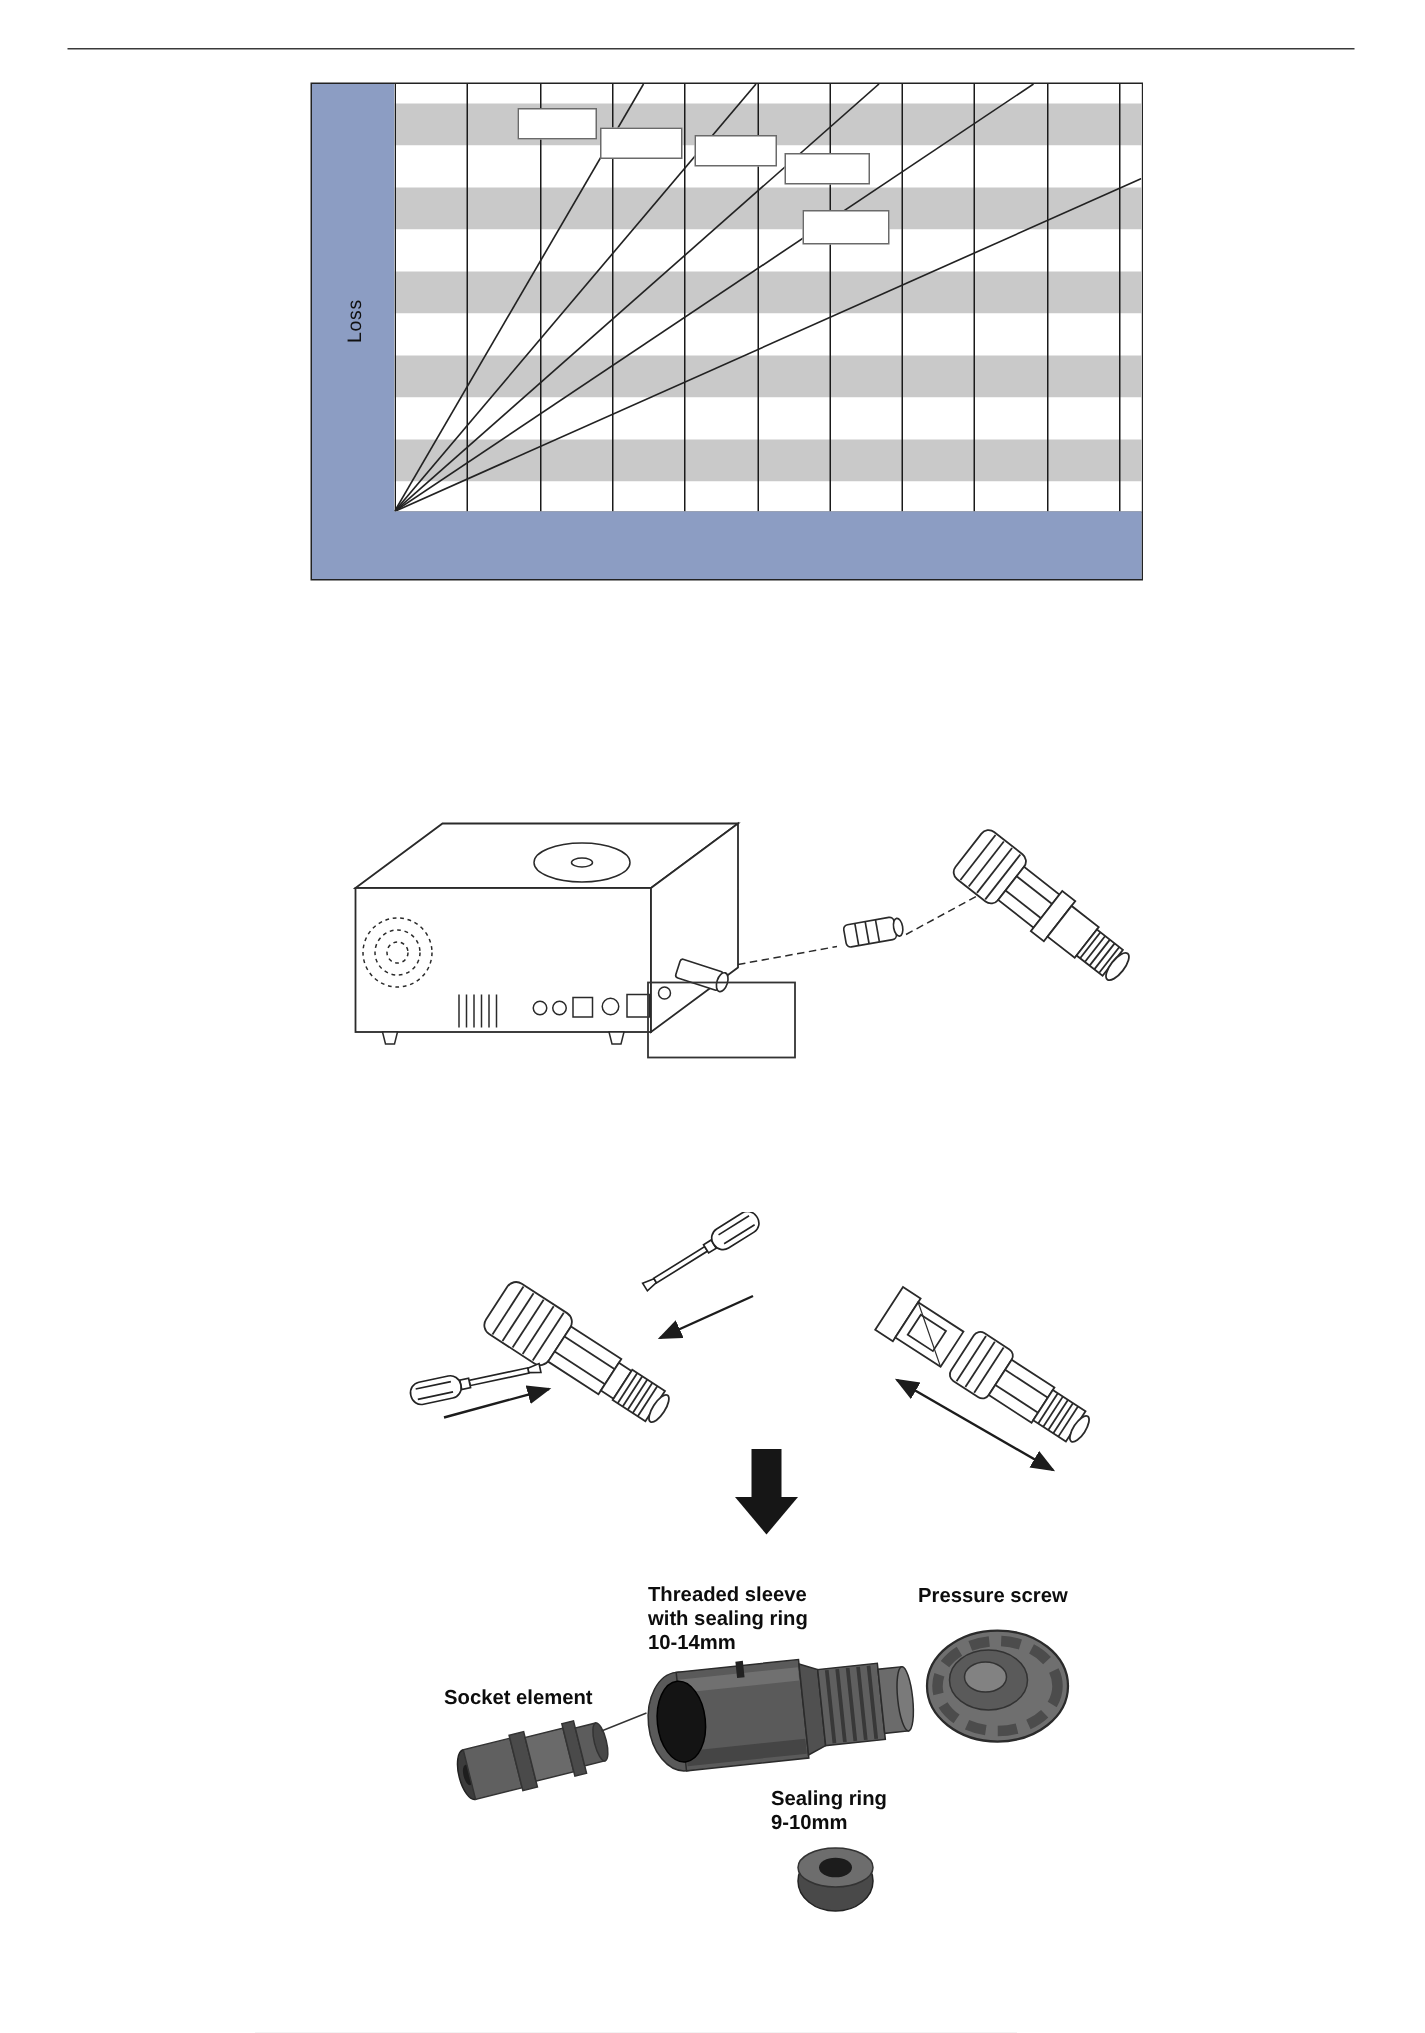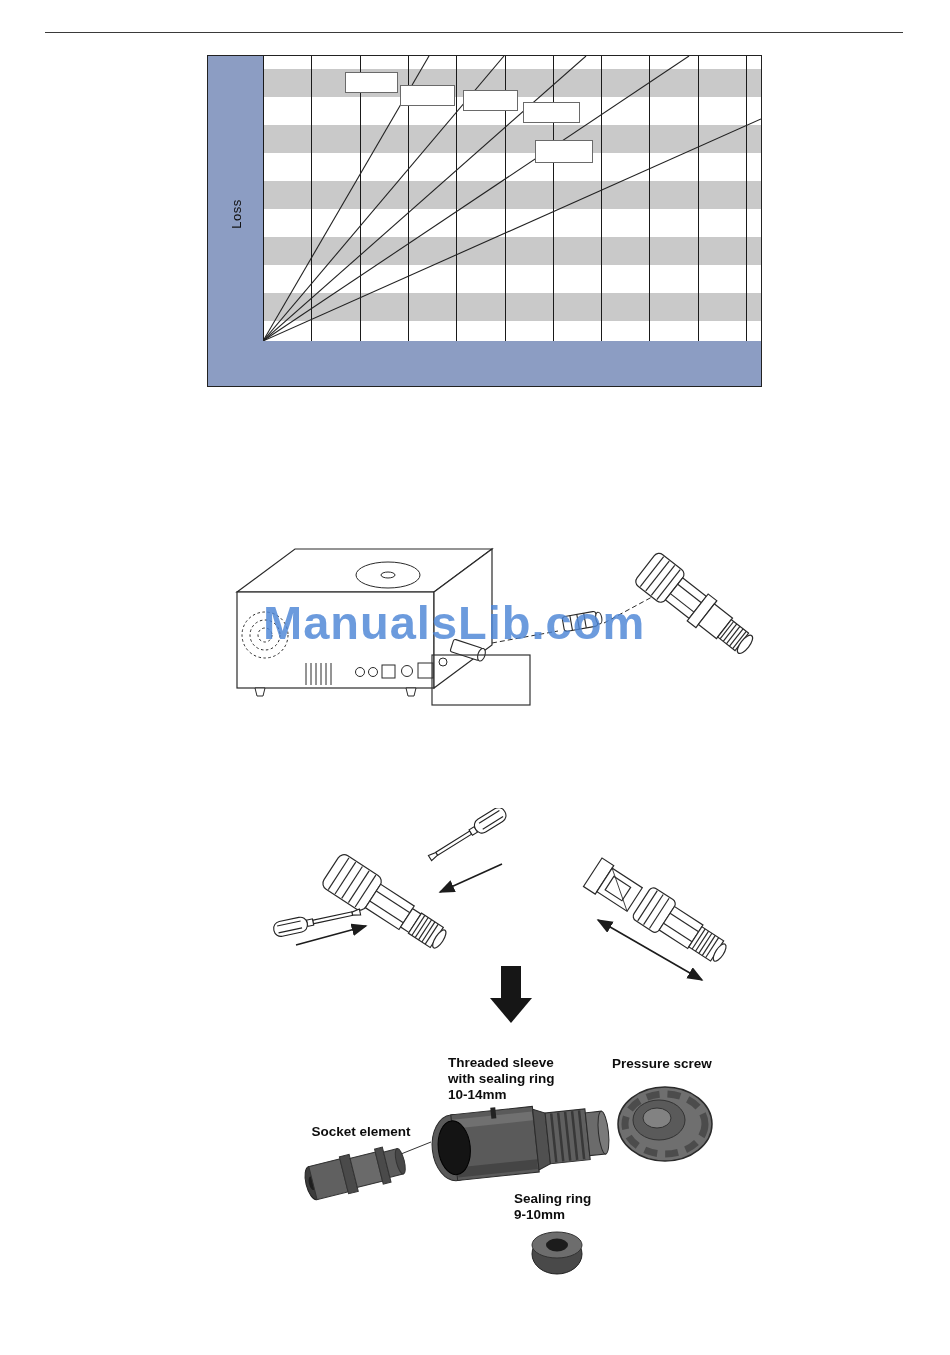--- a/index.html
+++ b/index.html
@@ -25,23 +25,23 @@
 
   
   .fig{position:absolute;}
   .fig svg{display:block;}
   .watermark{
     position:absolute;left:263px;top:595px;font-size:47px;font-weight:700;letter-spacing:1px;
     color:var(--wm-color,#4d86d6);opacity:.82;z-index:5;white-space:nowrap;
   }
   .down-arrow{position:absolute;left:489px;top:966px;}
   .part-label{position:absolute;font-weight:700;font-size:13.5px;line-height:1.2;white-space:pre-line;color:#0d0d0d;}
-  .lbl-threaded{left:448px;top:1055px;width:140px;}
+  .lbl-threaded{left:432px;top:1055px;width:140px;}
   .lbl-pressure{left:612px;top:1056px;width:150px;}
-  .lbl-socket{left:296px;top:1124px;width:130px;text-align:center;}
+  .lbl-socket{left:296px;top:1124px;width:130px;}
   .lbl-sealing{left:514px;top:1191px;width:110px;}
 </style>
 </head>
 <body>
 
 <div class="page">
 
   <div class="top-rule"></div>
 
   <div class="chart">
@@ -152,21 +152,20 @@
         <line x1="103" y1="9" x2="103" y2="31"></line>
           <line x1="107" y1="9" x2="107" y2="31"></line>
         <line x1="111" y1="9" x2="111" y2="31"></line>
           <line x1="115" y1="9" x2="115" y2="31"></line>
         <line x1="119" y1="9" x2="119" y2="31"></line>
         <ellipse cx="126" cy="20" rx="4.5" ry="11"></ellipse>
       </g>
     </svg>
   </div>
 
-  <div class="watermark">ManualsLib.com</div>
 
   <div class="fig" style="left:250px;top:808px;">
     <svg viewBox="0 0 520 190" width="520" height="190">
       <defs>
         <marker id="ah" markerWidth="12" markerHeight="10" refX="9" refY="4" orient="auto-start-reverse">
           <path d="M0,0 L10,4 L0,8 z" fill="#1c1c1c"></path>
         </marker>
       </defs>
       <g transform="translate(92,44) rotate(33)" fill="#fff" stroke="#2a2a2a" stroke-width="1.2">
         <rect x="0" y="0" width="50" height="40" rx="7"></rect>

